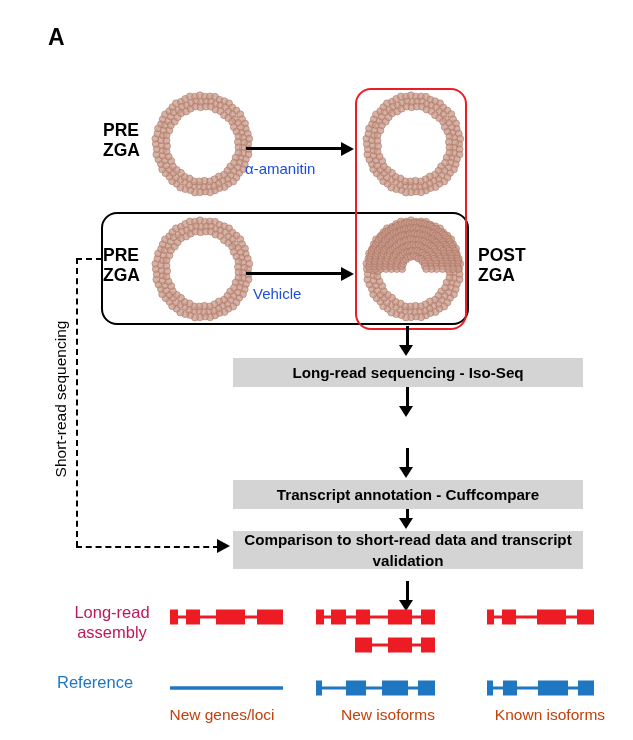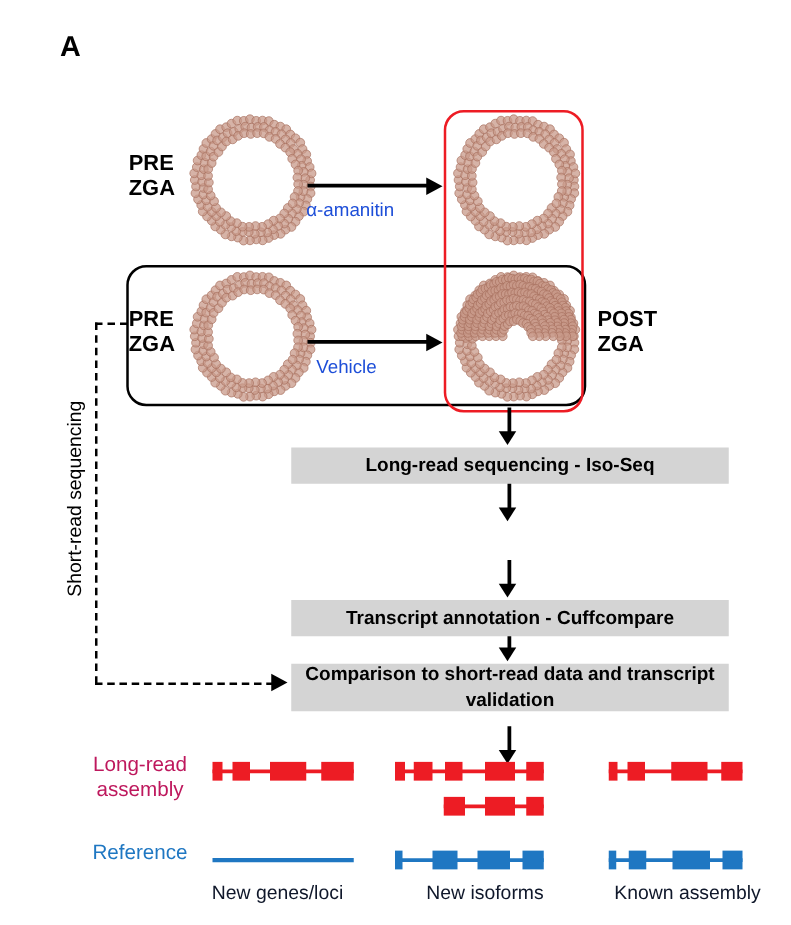--- a/index.html
+++ b/index.html
@@ -167,29 +167,28 @@
     text-align: center;
     font-size: 16.5px;
     color: #be185d;
     line-height: 20px;
     white-space: pre-line;
   }
   #reference-label {
     left: 57px;
     top: 673px;
     width: 110px;
-    text-align: center;
     font-size: 16.5px;
     color: #1F77C2;
   }
 
   
   .col-caption {
     font-size: 15.5px;
-    color: #0f172a;
+    color: #c2410c;
     text-align: center;
     top: 706px;
     white-space: nowrap;
   }
   #cap-0 { left: 152px; width: 140px; }
   #cap-1 { left: 318px; width: 140px; }
   #cap-2 { left: 475px; width: 150px; }
 
   
   .track { height: 22px; }
@@ -1191,15 +1190,15 @@
         <line x1="487" x2="594" y1="11" y2="11" stroke="#1F77C2" stroke-width="3"></line>
         <rect x="487" y="3.5" width="6" height="15" fill="#1F77C2"></rect>
         <rect x="503" y="3.5" width="14" height="15" fill="#1F77C2"></rect>
         <rect x="538" y="3.5" width="30" height="15" fill="#1F77C2"></rect>
         <rect x="578" y="3.5" width="16" height="15" fill="#1F77C2"></rect>
       </svg>
   </div>
 
   <div class="abs col-caption" id="cap-0">New genes/loci</div>
   <div class="abs col-caption" id="cap-1">New isoforms</div>
-  <div class="abs col-caption" id="cap-2">Known assembly</div>
+  <div class="abs col-caption" id="cap-2">Known isoforms</div>
 
 </div>
 
 </body></html>

